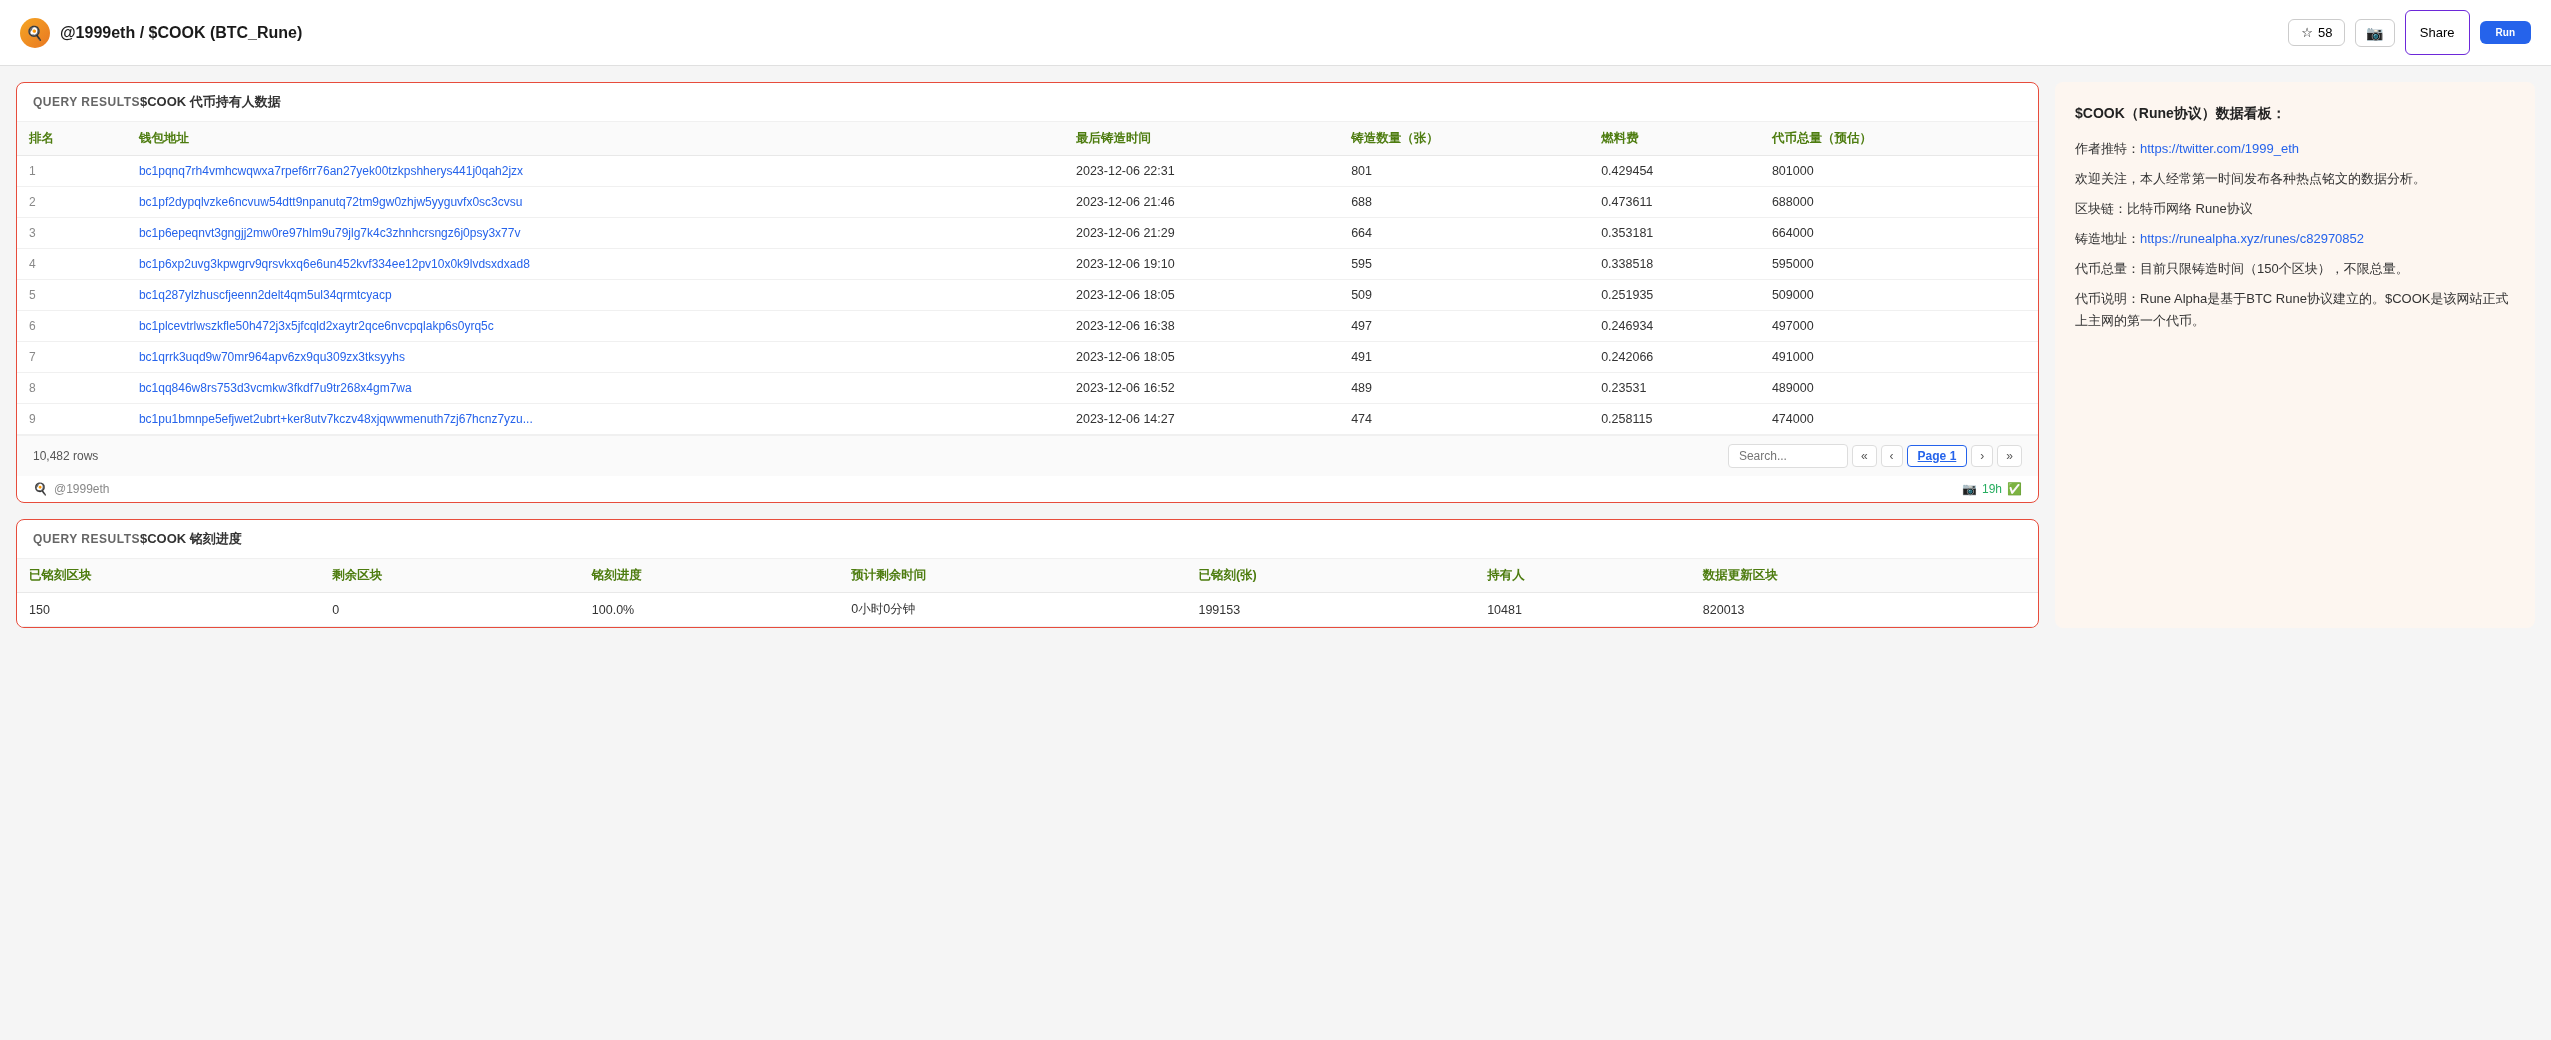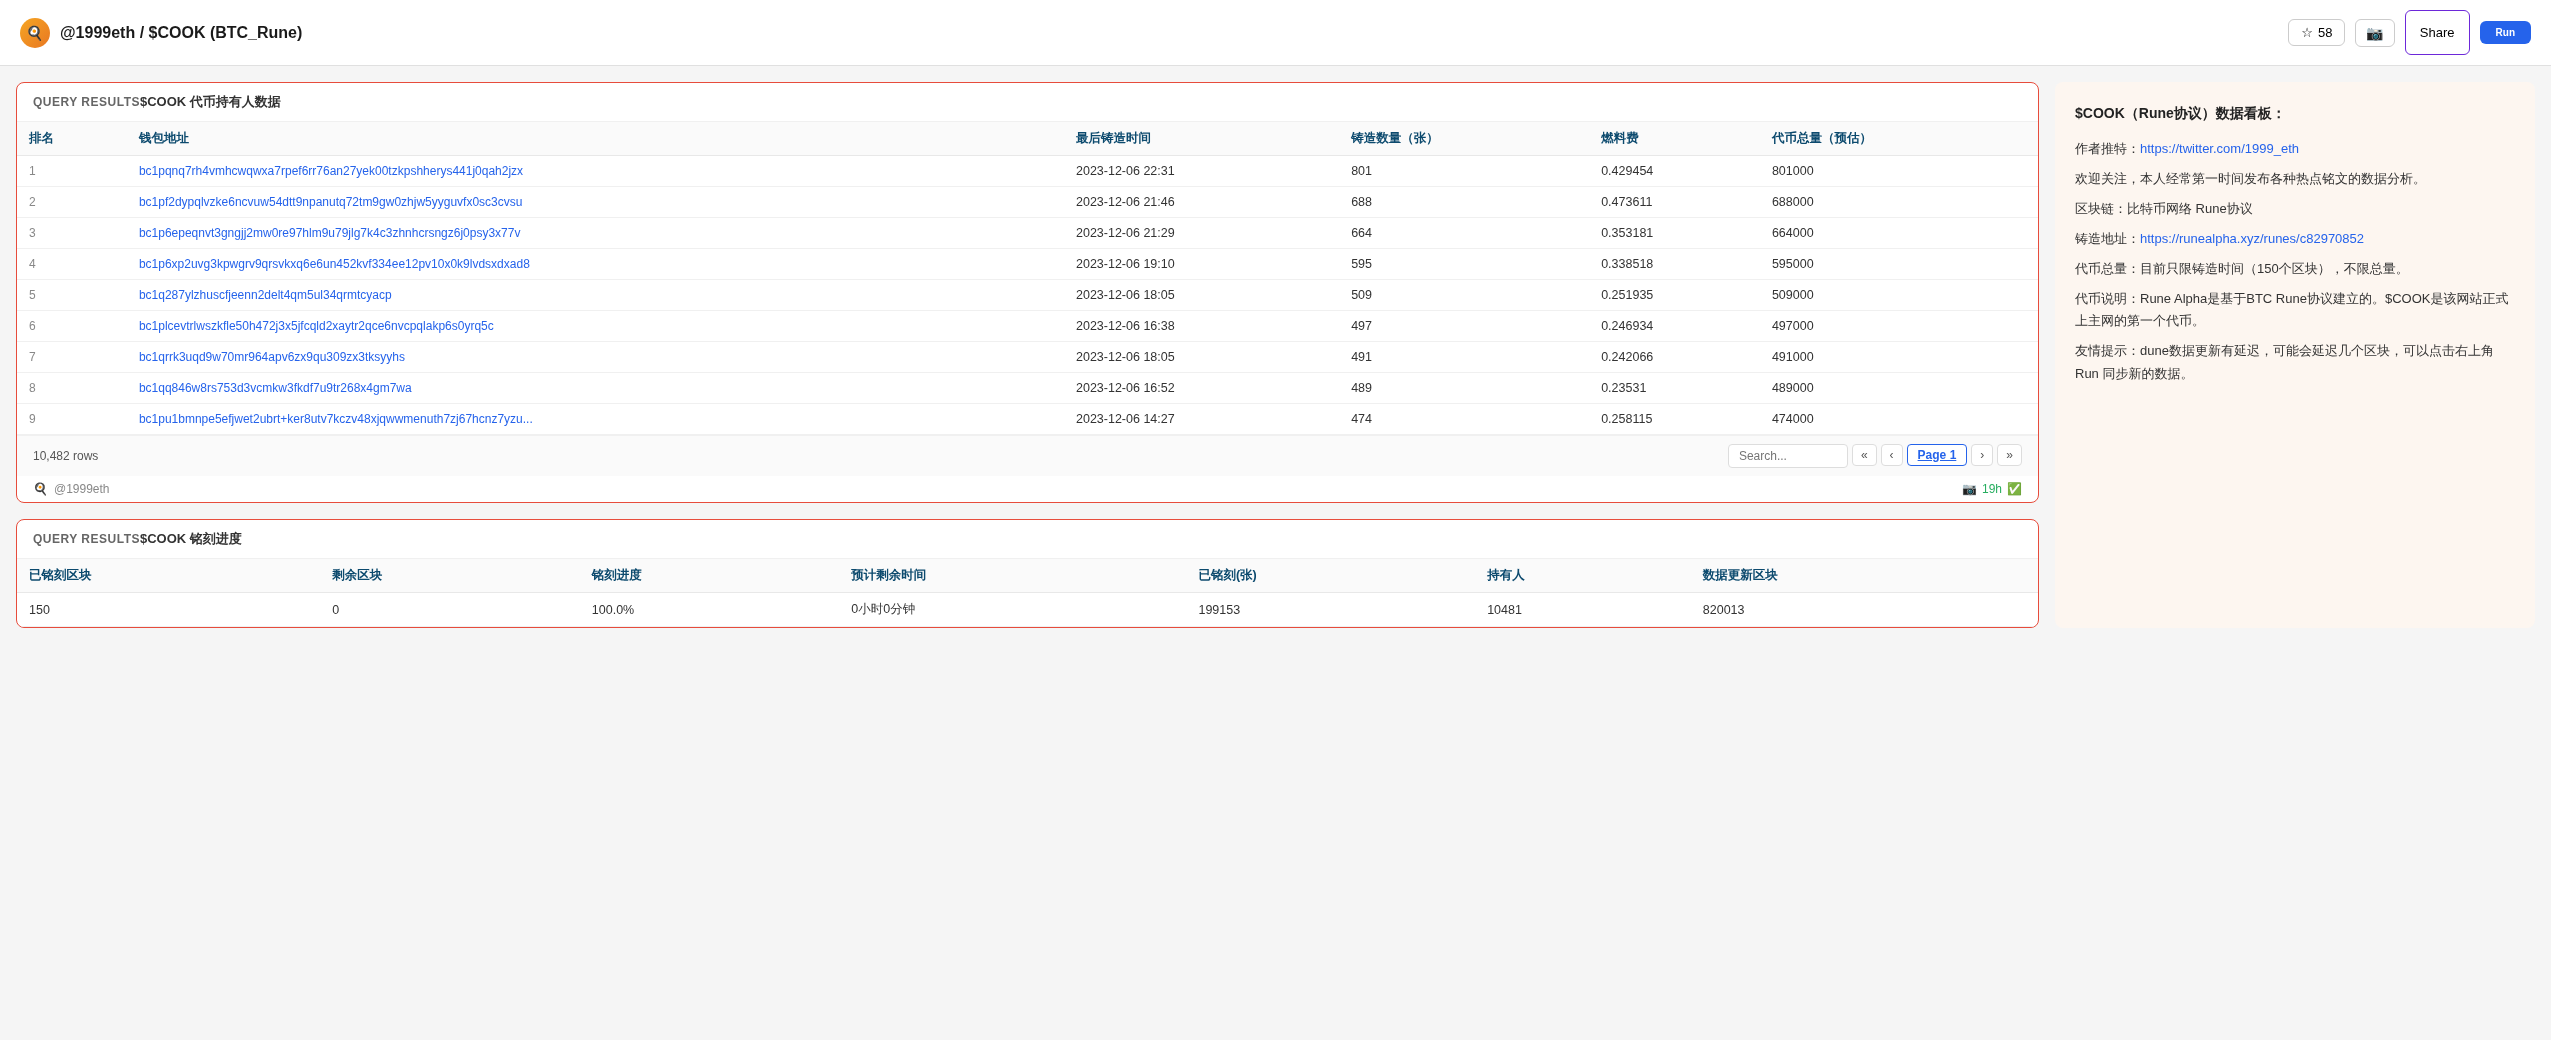--- a/index.html
+++ b/index.html
@@ -129,21 +129,21 @@
     table {
       width: 100%;
       border-collapse: collapse;
       font-size: 12.5px;
     }
     thead th {
       background: #fafafa;
       padding: 8px 12px;
       text-align: left;
       font-weight: 600;
-      color: #0c4a6e;
+      color: #4d7c0f;
       border-bottom: 1px solid #e8e8e8;
       white-space: nowrap;
     }
     tbody td {
       padding: 8px 12px;
       border-bottom: 1px solid #f0f0f0;
       color: #333;
     }
     .wallet-link {
       color: #2563eb;
@@ -162,21 +162,21 @@
       background: #fafafa;
       border-top: 1px solid #f0f0f0;
     }
     .rows-count {
       font-size: 12px;
       color: #555;
       font-weight: 500;
     }
     .pagination {
       display: flex;
-      align-items: flex-start;
+      align-items: center;
       gap: 4px;
     }
     .search-input {
       border: 1px solid #ddd;
       border-radius: 4px;
       padding: 4px 10px;
       font-size: 12px;
       width: 120px;
       outline: none;
     }
@@ -418,16 +418,15 @@
 
   <div class="right-panel">
     <h3>$COOK（Rune协议）数据看板：</h3>
     <div id="sidebar-lines">
         <p>作者推特：<a href="#">https://twitter.com/1999_eth</a></p>
         <p>欢迎关注，本人经常第一时间发布各种热点铭文的数据分析。</p>
         <p>区块链：比特币网络 Rune协议</p>
         <p>铸造地址：<a href="#">https://runealpha.xyz/runes/c82970852</a></p>
         <p>代币总量：目前只限铸造时间（150个区块），不限总量。</p>
         <p>代币说明：Rune Alpha是基于BTC Rune协议建立的。$COOK是该网站正式上主网的第一个代币。</p>
-        <p>友情提示：dune数据更新有延迟，可能会延迟几个区块，可以点击右上角 Run 同步新的数据。</p>
       </div>
   </div>
 </div>
 
 </body></html>

